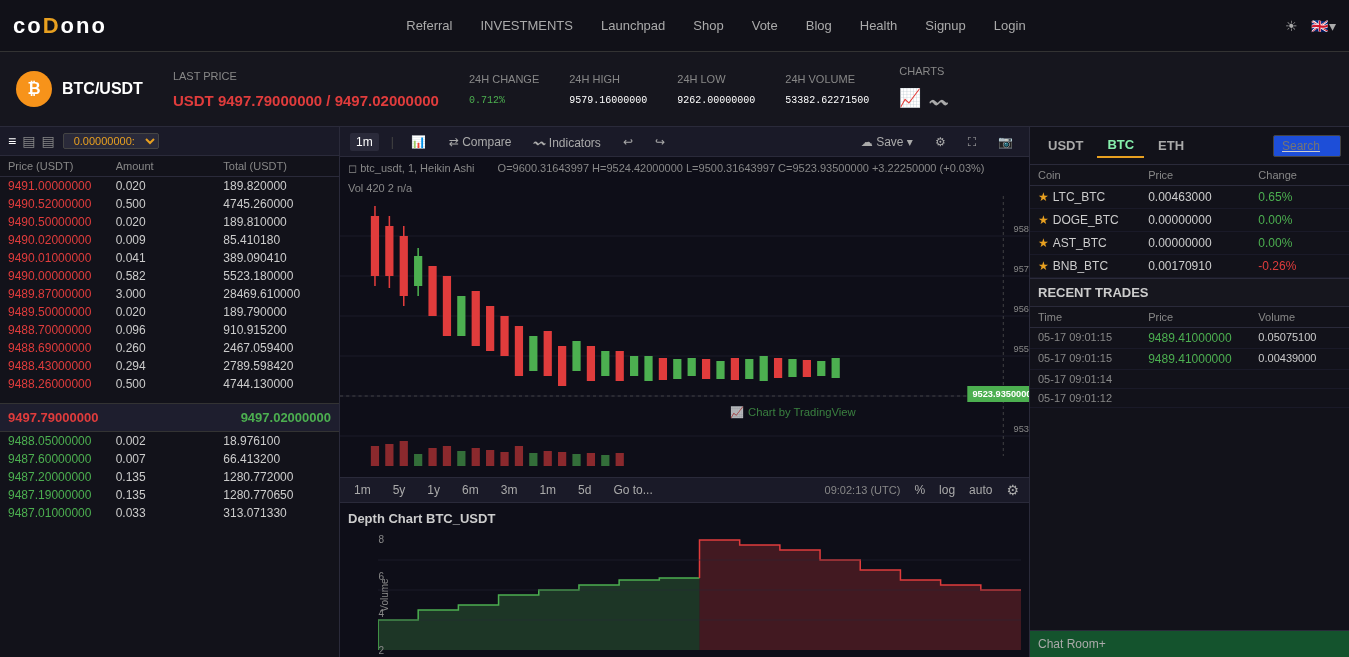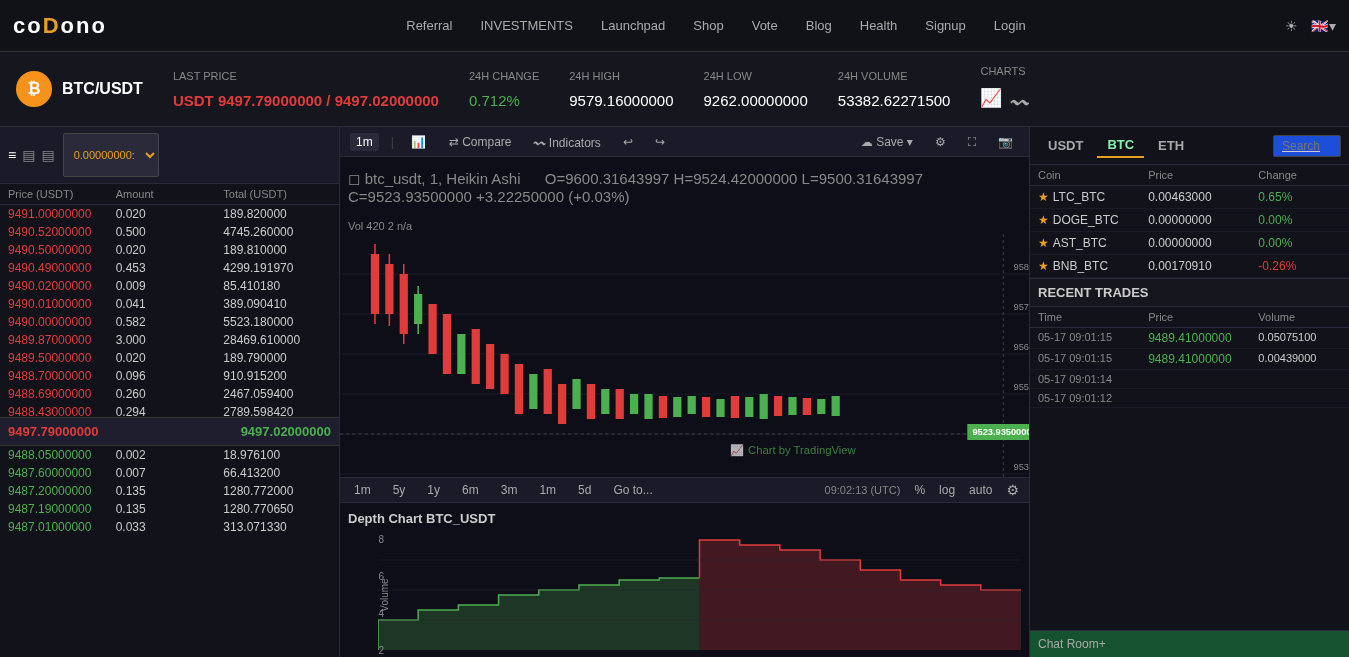--- a/index.html
+++ b/index.html
@@ -13,35 +13,35 @@
     .header-right { display: flex; align-items: center; gap: 14px; }
     .sun-icon, .flag-icon { color: #aaa; font-size: 14px; }
 
     
     .ticker-bar { background: #16161e; height: 75px; display: flex; align-items: center; padding: 0 16px; border-bottom: 1px solid #2a2a3a; gap: 30px; }
     .ticker-pair { display: flex; align-items: center; gap: 10px; min-width: 120px; }
     .btc-icon { width: 36px; height: 36px; background: #f7931a; border-radius: 50%; display: flex; align-items: center; justify-content: center; color: #fff; font-weight: bold; font-size: 16px; }
     .ticker-pair-label { color: #fff; font-size: 16px; font-weight: bold; }
     .ticker-section { display: flex; flex-direction: column; gap: 10px; }
     .ticker-label { color: #888; font-size: 11px; text-transform: uppercase; }
-    .ticker-value { color: #fff; font-size: 15px; }
+    .ticker-value { color: #fff; font-size: 10px; font-family: Liberation Mono, monospace; }
     .ticker-value.green { color: #4caf50; }
     .ticker-price { color: #e03c3c; font-size: 15px; font-weight: bold; }
     .charts-icons { display: flex; gap: 8px; color: #aaa; font-size: 18px; }
 
     
     .main { display: flex; height: calc(657px - 52px - 75px); }
 
     
     .left-panel { width: 340px; background: #12121a; border-right: 1px solid #2a2a3a; display: flex; flex-direction: column; overflow: hidden; }
     .order-book-header { background: #1a1a28; padding: 6px 8px; display: flex; align-items: center; gap: 8px; border-bottom: 1px solid #2a2a3a; }
     .ob-icons { display: flex; gap: 6px; }
     .ob-icon { color: #888; font-size: 14px; cursor: pointer; }
     .ob-icon.active { color: #fff; }
-    .ob-select { background: #2a2a3a; border: 1px solid #444; color: #e8a020; padding: 14px 6px; font-size: 11px; border-radius: 2px; }
+    .ob-select { background: #2a2a3a; border: 1px solid #444; color: #e8a020; padding: 0 6px; font-size: 11px; border-radius: 2px; }
     .ob-cols { display: grid; grid-template-columns: 1fr 1fr 1fr; padding: 4px 8px; color: #888; font-size: 11px; border-bottom: 1px solid #2a2a3a; }
     .order-rows { flex: 1; overflow-y: auto; }
     .order-row { display: grid; grid-template-columns: 1fr 1fr 1fr; padding: 2px 8px; }
     .order-row .price { color: #e03c3c; }
     .order-row .amount { color: #ccc; }
     .order-row .total { color: #ccc; }
     .mid-price { background: #1e1e2e; padding: 6px 8px; display: flex; justify-content: space-between; align-items: center; border-top: 1px solid #333; border-bottom: 1px solid #333; }
     .mid-price .bid { color: #e03c3c; font-size: 13px; font-weight: bold; }
     .mid-price .ask { color: #4caf50; font-size: 13px; font-weight: bold; }
     .order-rows-green .order-row .price { color: #4caf50; }
@@ -185,25 +185,20 @@
           <span class="price">9490.52000000</span>
           <span class="amount">0.500</span>
           <span class="total">4745.260000</span>
         </div>
         <div class="order-row">
           <span class="price">9490.50000000</span>
           <span class="amount">0.020</span>
           <span class="total">189.810000</span>
         </div>
         <div class="order-row">
-          <span class="price">9490.49000000</span>
-          <span class="amount">0.453</span>
-          <span class="total">4299.191970</span>
-        </div>
-        <div class="order-row">
           <span class="price">9490.02000000</span>
           <span class="amount">0.009</span>
           <span class="total">85.410180</span>
         </div>
         <div class="order-row">
           <span class="price">9490.01000000</span>
           <span class="amount">0.041</span>
           <span class="total">389.090410</span>
         </div>
         <div class="order-row">
@@ -286,21 +281,21 @@
       <button class="chart-btn">↩</button>
       <button class="chart-btn">↪</button>
       <div style="flex:1"></div>
       <button class="chart-btn">☁ <span>Save</span> ▾</button>
       <button class="chart-btn">⚙</button>
       <button class="chart-btn">⛶</button>
       <button class="chart-btn">📷</button>
     </div>
 
     <div class="chart-frame">
-      <div style="padding: 13px 8px; color:#888; font-size:15px;">
+      <div style="padding: 5px 8px; color:#888; font-size:11px;">
         <span>◻ </span>
         <span>btc_usdt, 1, Heikin Ashi</span>
         <span style="margin-left:20px;">O=9600.31643997  H=9524.42000000  L=9500.31643997  C=9523.93500000  +3.22250000 (+0.03%)</span>
       </div>
       <div style="padding: 2px 8px; color:#888; font-size:11px;">Vol 420  2 n/a</div>
       <svg width="100%" height="280" viewBox="0 0 670 280" preserveAspectRatio="none">
 
         <line x1="0" y1="40" x2="670" y2="40" stroke="#2a2a3a" stroke-width="0.5"></line>
         <line x1="0" y1="80" x2="670" y2="80" stroke="#2a2a3a" stroke-width="0.5"></line>
         <line x1="0" y1="120" x2="670" y2="120" stroke="#2a2a3a" stroke-width="0.5"></line>

